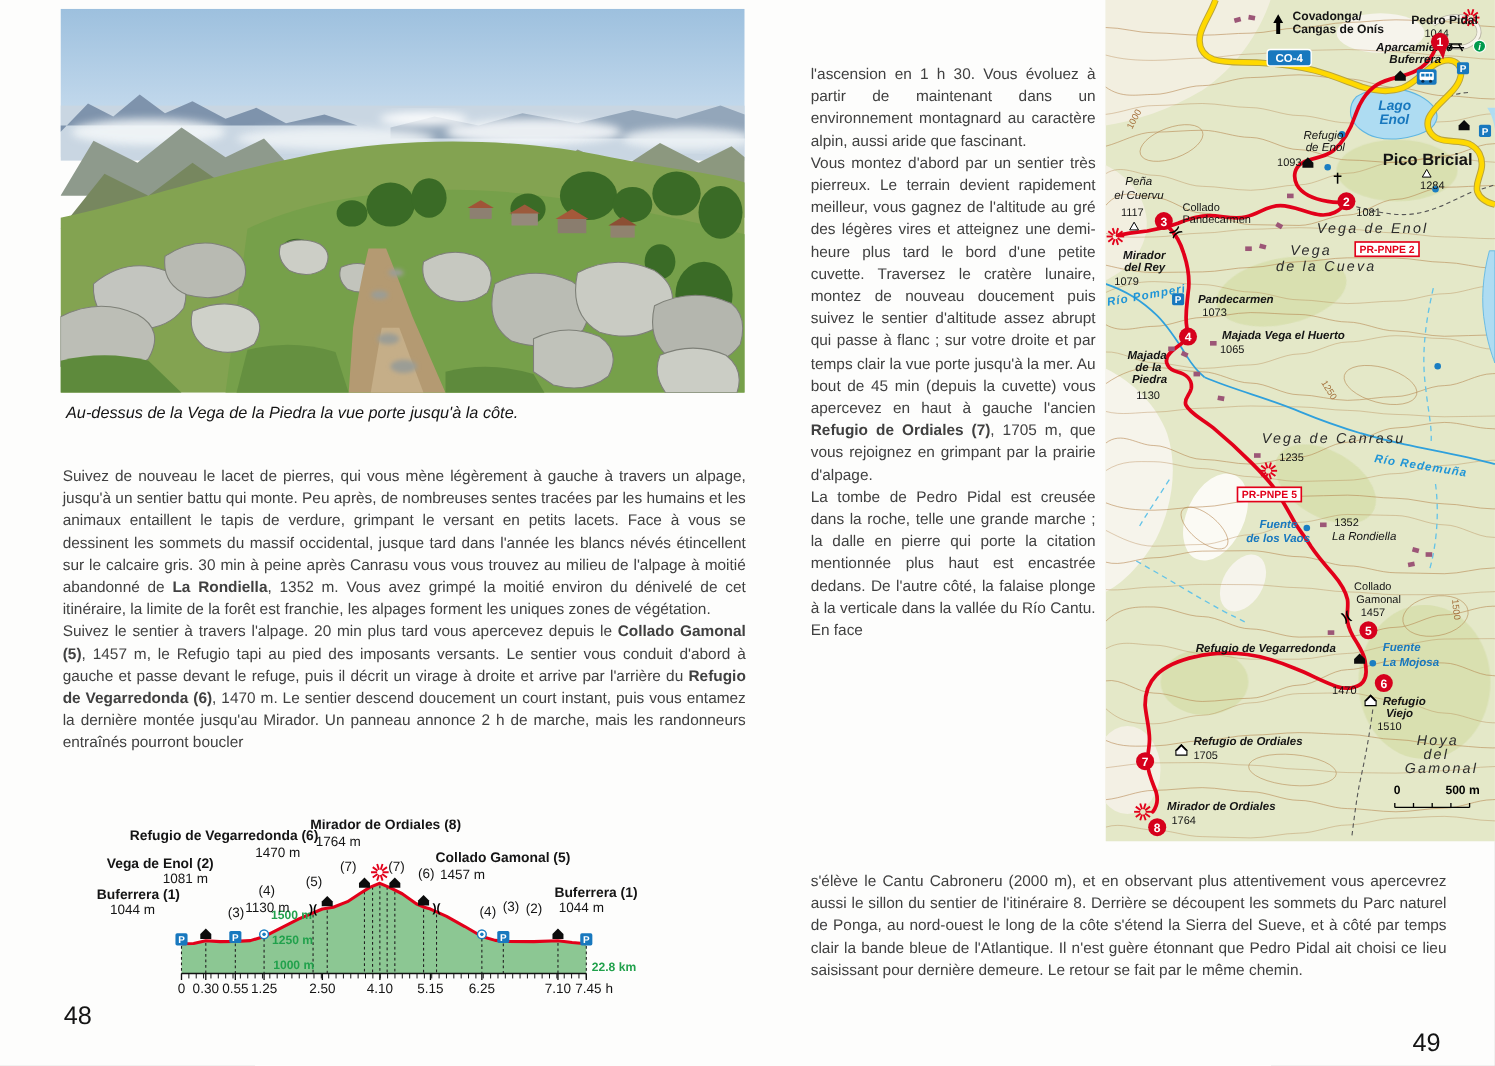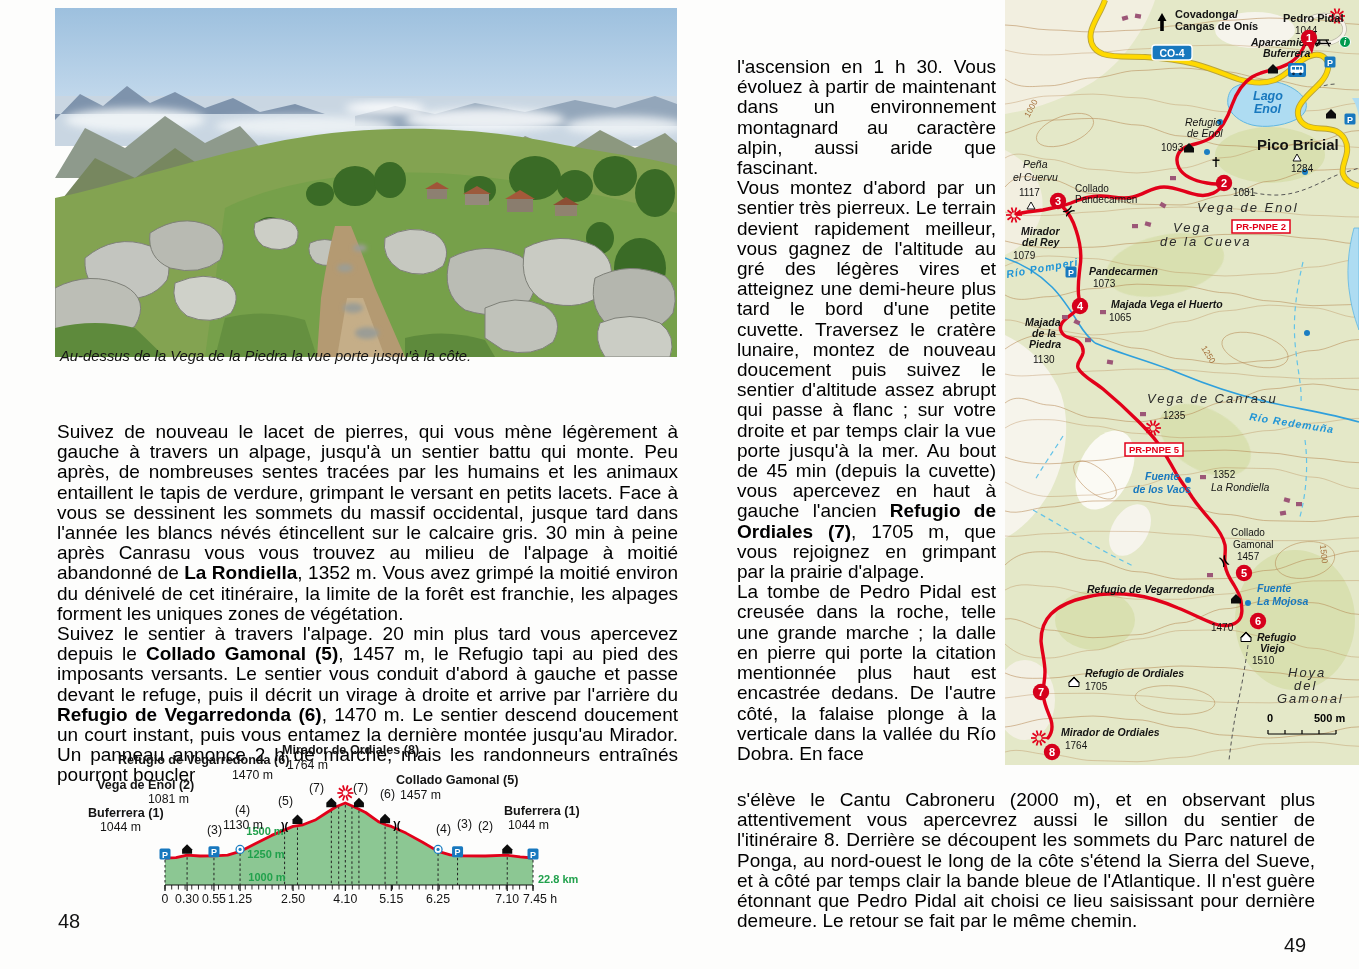--- a/index.html
+++ b/index.html
@@ -1,22 +1,22 @@
 <!DOCTYPE html>
 <html><head>
 <meta charset="utf-8">
 <style>
   html,body{margin:0;padding:0;background:#888;}
   .spread{position:relative;width:1359px;height:969px;background:#fdfdfc;overflow:hidden;
           font-family:"Liberation Sans",sans-serif;color:#111;}
   .abs{position:absolute;}
-  .body-text{font-size:19px;line-height:20.2px;text-align:justify;color:#000000;}
+  .body-text{font-size:14px;line-height:20.2px;text-align:justify;color:#404040;}
   .body-text p{margin:0;}
   .caption{font-style:italic;font-size:14.8px;color:#141414;}
-  .pagenum{font-size:20px;color:#141414;}
+  .pagenum{font-size:23px;color:#141414;}
   svg text{font-family:"Liberation Sans",sans-serif;}
   
   .m-blk{font-size:10px;fill:#141414;}
   .m-blkb{font-size:11px;font-weight:bold;fill:#141414;}
   .m-blkbl{font-size:15px;font-weight:bold;fill:#141414;}
   .m-it{font-size:10.5px;font-style:italic;fill:#141414;}
   .m-bit{font-size:10.5px;font-style:italic;font-weight:bold;fill:#141414;}
   .m-itl{font-size:13px;font-style:italic;fill:#2b2b2b;letter-spacing:2px;}
   .m-lake{font-size:12.5px;font-style:italic;font-weight:bold;fill:#1878be;}
   .m-river{font-size:10.5px;font-style:italic;font-weight:bold;fill:#2095d6;letter-spacing:1px;}
@@ -117,21 +117,21 @@
         <ellipse cx="290" cy="260" rx="8" ry="4"></ellipse>
           <ellipse cx="305" cy="240" rx="7" ry="3.5"></ellipse>
       </g>
 
       <path d="M0,320 Q40,310 80,320 L110,349 L0,349 Z" fill="#5e8a3c"></path>
       <path d="M170,310 Q210,300 250,312 L262,349 L160,349 Z" fill="#659040"></path>
       <path d="M350,330 Q390,320 430,332 L440,349 L350,349 Z" fill="#5e8a3c"></path>
     </svg>
   </div>
 
-  <div class="abs caption" style="left:60px;top:348px;width:610px;">Au-dessus de la Vega de la Piedra la vue porte jusqu'à la côte.</div>
+  <div class="abs caption" style="left:60px;top:368px;width:610px;">Au-dessus de la Vega de la Piedra la vue porte jusqu'à la côte.</div>
 
   <div class="abs body-text" style="left:57px;top:422px;width:621px;">
     <p><span>Suivez de nouveau le lacet de pierres, qui vous mène légèrement à gauche à travers un alpage, jusqu'à un sentier battu qui monte. Peu après, de nombreuses sentes tracées par les humains et les animaux entaillent le tapis de verdure, grimpant le versant en petits lacets. Face à vous se dessinent les sommets du massif occidental, jusque tard dans l'année les blancs névés étincellent sur le calcaire gris. 30 min à peine après Canrasu vous vous trouvez au milieu de l'alpage à moitié abandonné de </span><b>La Rondiella</b><span>, 1352 m. Vous avez grimpé la moitié environ du dénivelé de cet itinéraire, la limite de la forêt est franchie, les alpages forment les uniques zones de végétation.</span></p>
     <p><span>Suivez le sentier à travers l'alpage. 20 min plus tard vous apercevez depuis le </span><b>Collado Gamonal (5)</b><span>, 1457 m, le Refugio tapi au pied des imposants versants. Le sentier vous conduit d'abord à gauche et passe devant le refuge, puis il décrit un virage à droite et arrive par l'arrière du </span><b>Refugio de Vegarredonda (6)</b><span>, 1470 m. Le sentier descend doucement un court instant, puis vous entamez la dernière montée jusqu'au Mirador. Un panneau annonce 2 h de marche, mais les randonneurs entraînés pourront boucler</span></p>
   </div>
 
   <div class="abs" style="left:60px;top:745px;width:620px;height:165px;">
     <svg id="chart-svg" width="620" height="165" viewBox="0 0 620 165">
         <path d="M105,140 L105.0,113.0 L116.0,112.7 L127.1,110.2 L140.0,111.0 L153.9,110.8 L167.6,110.1 L180.1,106.4 L195.2,98.8 L211.7,90.4 L233.1,81.4 L243.0,79.8 L255.9,74.7 L266.9,67.5 L276.1,61.7 L285.3,58.0 L294.5,62.0 L305.6,67.5 L318.4,76.6 L325.8,79.8 L331.3,81.4 L346.0,88.1 L362.6,97.3 L378.1,106.4 L390.2,109.9 L401.2,110.9 L425.2,111.0 L447.2,110.2 L460.1,111.9 L473.0,113.0 L473,140 Z" fill="#8cc793"></path>
         <g stroke="#222" stroke-width="1" stroke-dasharray="2.5,2.5">
@@ -322,21 +322,21 @@
         <text x="444" y="70" class="c-lblb">Buferrera (1)</text>
         <text x="448" y="84" class="c-lbl">1044 m</text>
       </svg>
   </div>
 
   <div class="abs pagenum" style="left:58px;top:910px;">48</div>
 
   <div class="abs body-text" style="left:737px;top:57px;width:259px;">
     <p><span>l'ascension en 1 h 30. Vous évoluez à partir de maintenant dans un environnement montagnard au caractère alpin, aussi aride que fascinant.</span></p>
     <p><span>Vous montez d'abord par un sentier très pierreux. Le terrain devient rapidement meilleur, vous gagnez de l'altitude au gré des légères vires et atteignez une demi-heure plus tard le bord d'une petite cuvette. Traversez le cratère lunaire, montez de nouveau doucement puis suivez le sentier d'altitude assez abrupt qui passe à flanc ; sur votre droite et par temps clair la vue porte jusqu'à la mer. Au bout de 45 min (depuis la cuvette) vous apercevez en haut à gauche l'ancien </span><b>Refugio de Ordiales (7)</b><span>, 1705 m, que vous rejoignez en grimpant par la prairie d'alpage.</span></p>
-    <p><span>La tombe de Pedro Pidal est creusée dans la roche, telle une grande marche ; la dalle en pierre qui porte la citation mentionnée plus haut est encastrée dedans. De l'autre côté, la falaise plonge à la verticale dans la vallée du Río Dobra. En face</span></p>
+    <p><span>La tombe de Pedro Pidal est creusée dans la roche, telle une grande marche ; la dalle en pierre qui porte la citation mentionnée plus haut est encastrée dedans. De l'autre côté, la falaise plonge à la verticale dans la vallée du Río Cantu. En face</span></p>
   </div>
 
   <div class="abs body-text" style="left:737px;top:790px;width:578px;">
     <p><span>s'élève le Cantu Cabroneru (2000 m), et en observant plus attentivement vous apercevrez aussi le sillon du sentier de l'itinéraire 8. Derrière se découpent les sommets du Parc naturel de Ponga, au nord-ouest le long de la côte s'étend la Sierra del Sueve, et à côté par temps clair la bande bleue de l'Atlantique. Il n'est guère étonnant que Pedro Pidal ait choisi ce lieu saisissant pour dernière demeure. Le retour se fait par le même chemin.</span></p>
   </div>
 
   <div class="abs pagenum" style="left:1284px;top:934px;">49</div>
 
   <div class="abs" style="left:1005px;top:0px;width:354px;height:765px;">
     <svg id="map-svg" width="354" height="765" viewBox="0 0 354 765">

